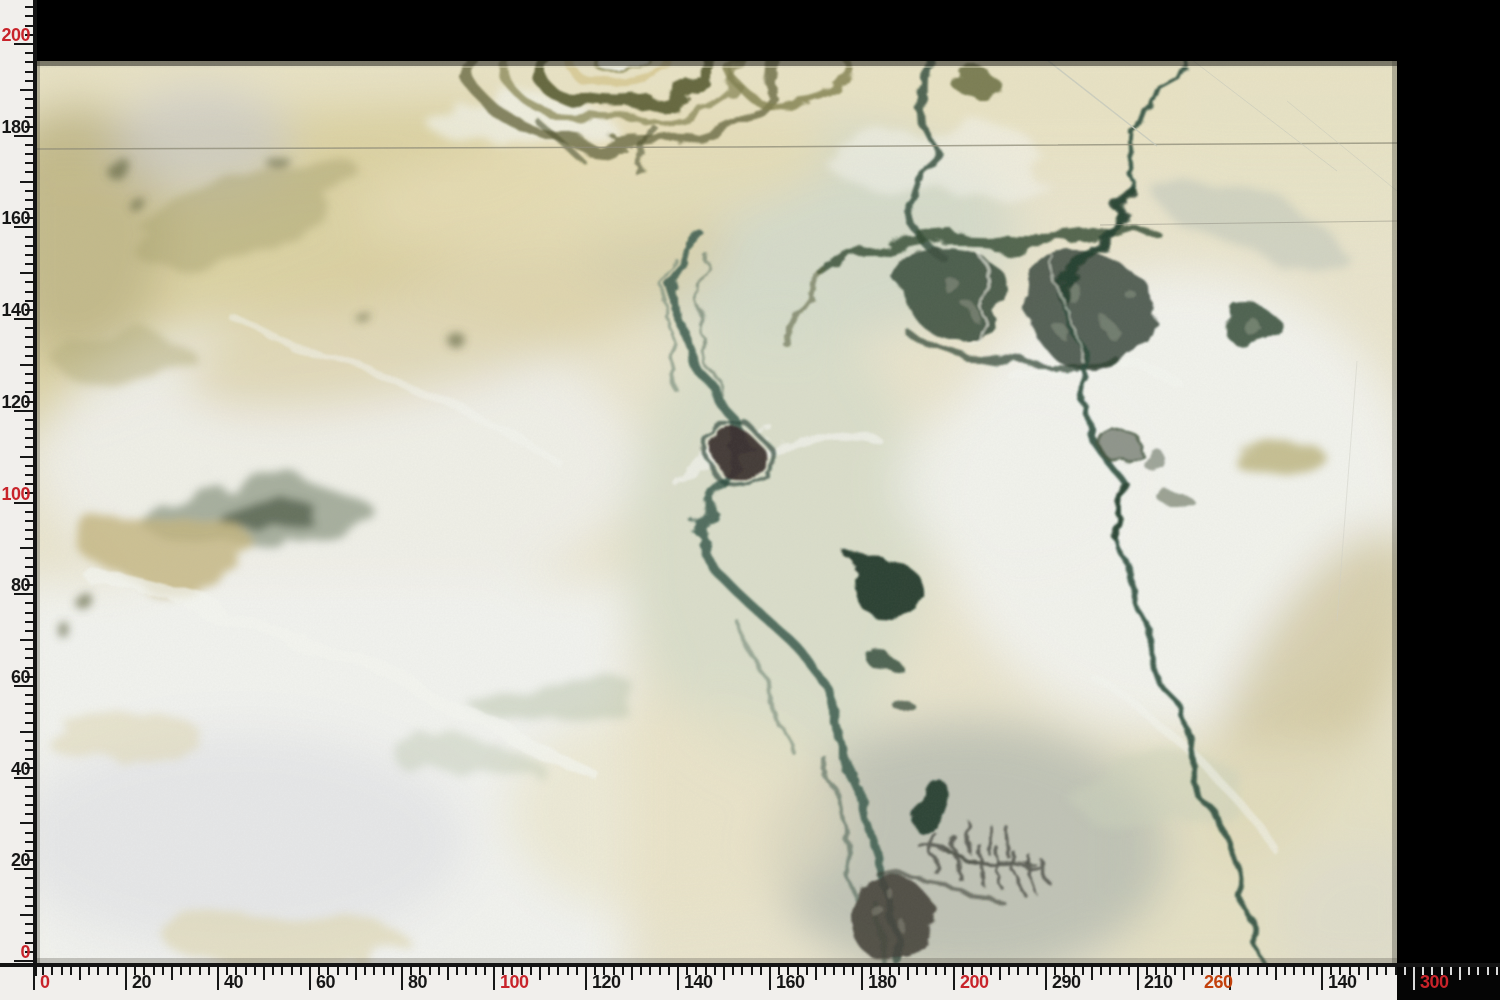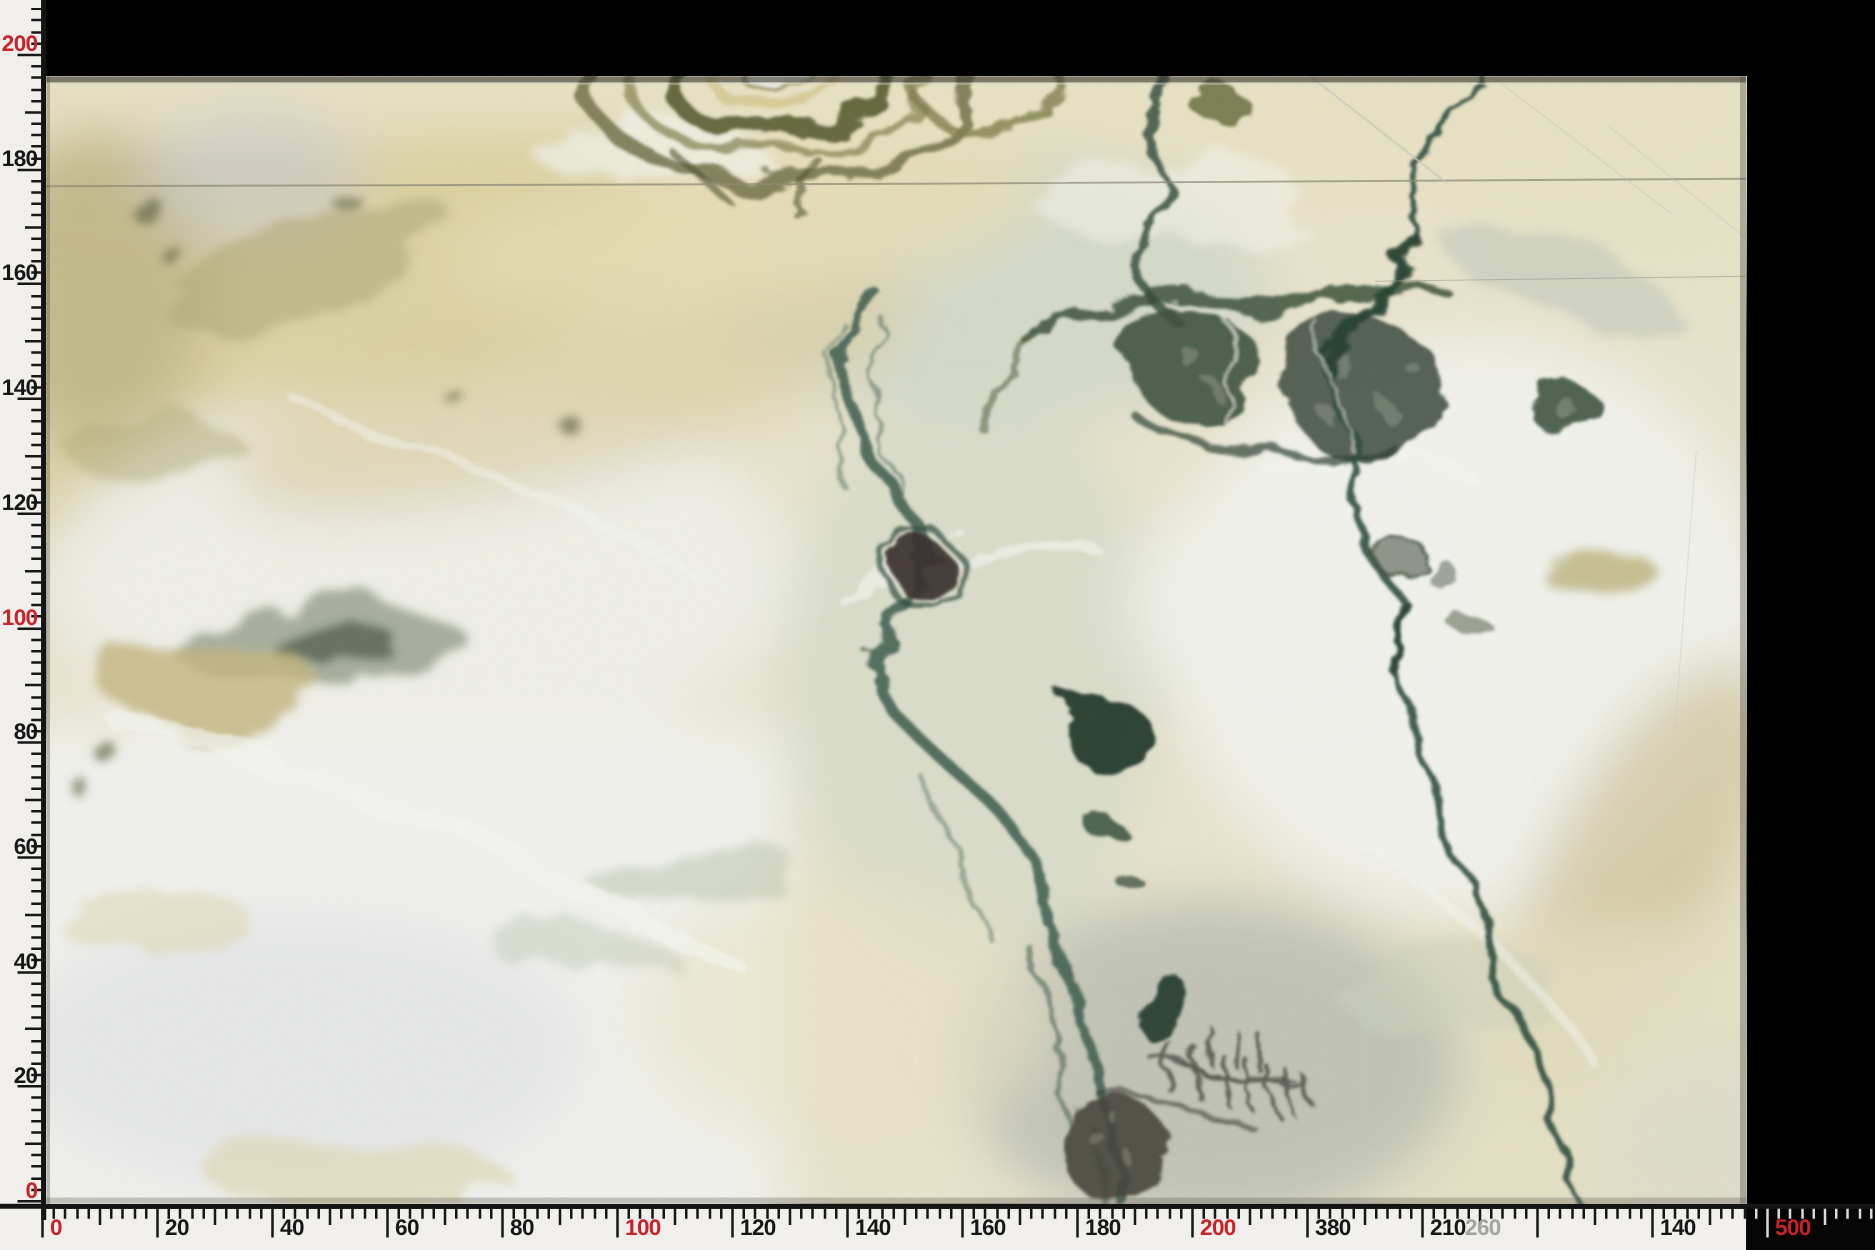--- a/index.html
+++ b/index.html
@@ -477,19 +477,19 @@
       <div class="hlabel" style="left: 132px; color: rgb(22, 22, 22);">20</div>
       <div class="hlabel" style="left: 224px; color: rgb(22, 22, 22);">40</div>
       <div class="hlabel" style="left: 316px; color: rgb(22, 22, 22);">60</div>
       <div class="hlabel" style="left: 408px; color: rgb(22, 22, 22);">80</div>
       <div class="hlabel" style="left: 500px; color: rgb(200, 35, 42);">100</div>
       <div class="hlabel" style="left: 592px; color: rgb(22, 22, 22);">120</div>
       <div class="hlabel" style="left: 684px; color: rgb(22, 22, 22);">140</div>
       <div class="hlabel" style="left: 776px; color: rgb(22, 22, 22);">160</div>
       <div class="hlabel" style="left: 868px; color: rgb(22, 22, 22);">180</div>
       <div class="hlabel" style="left: 960px; color: rgb(200, 35, 42);">200</div>
-      <div class="hlabel" style="left: 1052px; color: rgb(22, 22, 22);">380</div>
+      <div class="hlabel" style="left: 1052px; color: rgb(22, 22, 22);">290</div>
       <div class="hlabel" style="left: 1144px; color: rgb(22, 22, 22);">210</div>
-      <div class="hlabel" style="left: 1172px; color: #a3a3a3;">260</div>
+      <div class="hlabel" style="left: 1204px; color: #c2410c;">260</div>
       <div class="hlabel" style="left: 1328px; color: rgb(22, 22, 22);">140</div>
-      <div class="hlabel" style="left: 1420px; color: rgb(200, 35, 42);">500</div>
+      <div class="hlabel" style="left: 1420px; color: rgb(200, 35, 42);">300</div>
     </div>
 </div>
 
 </body></html>

